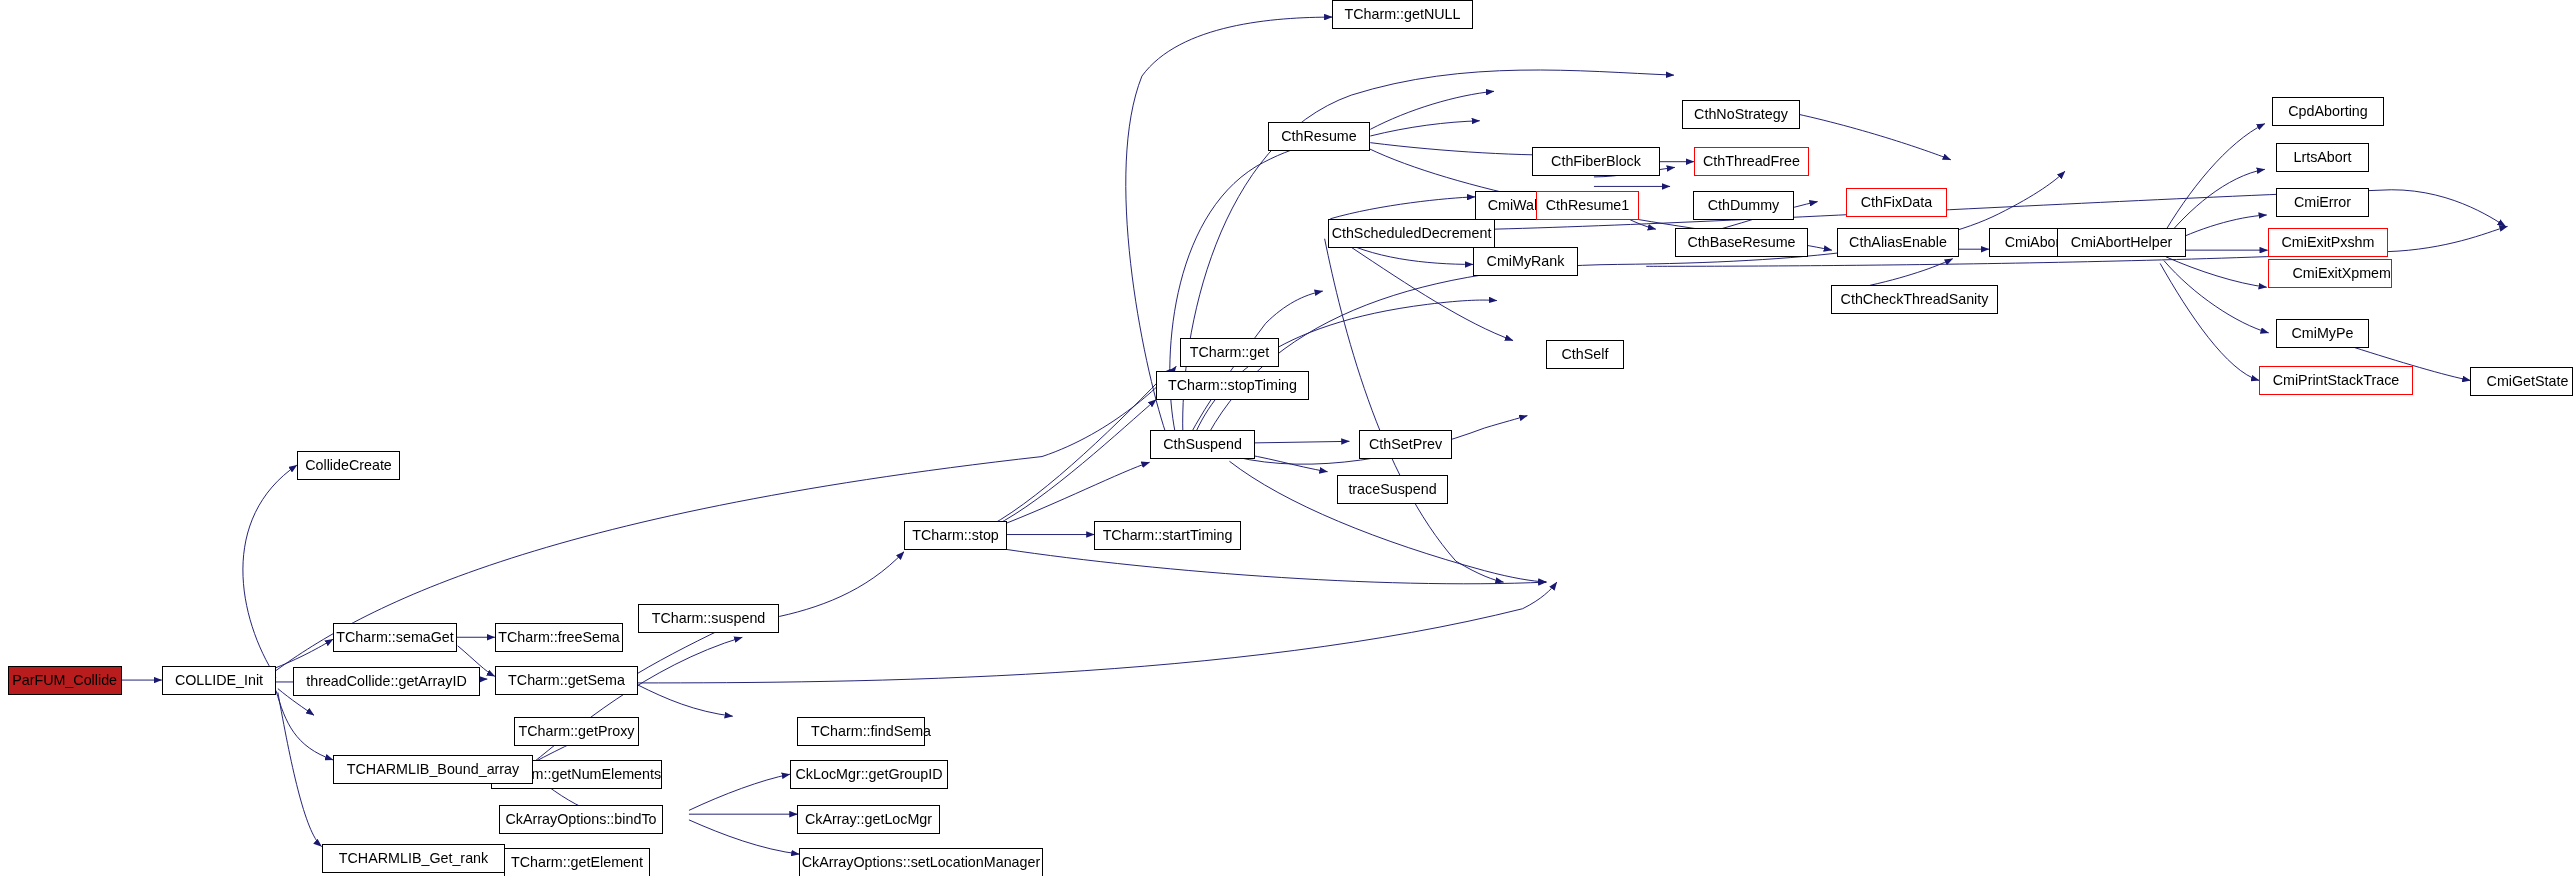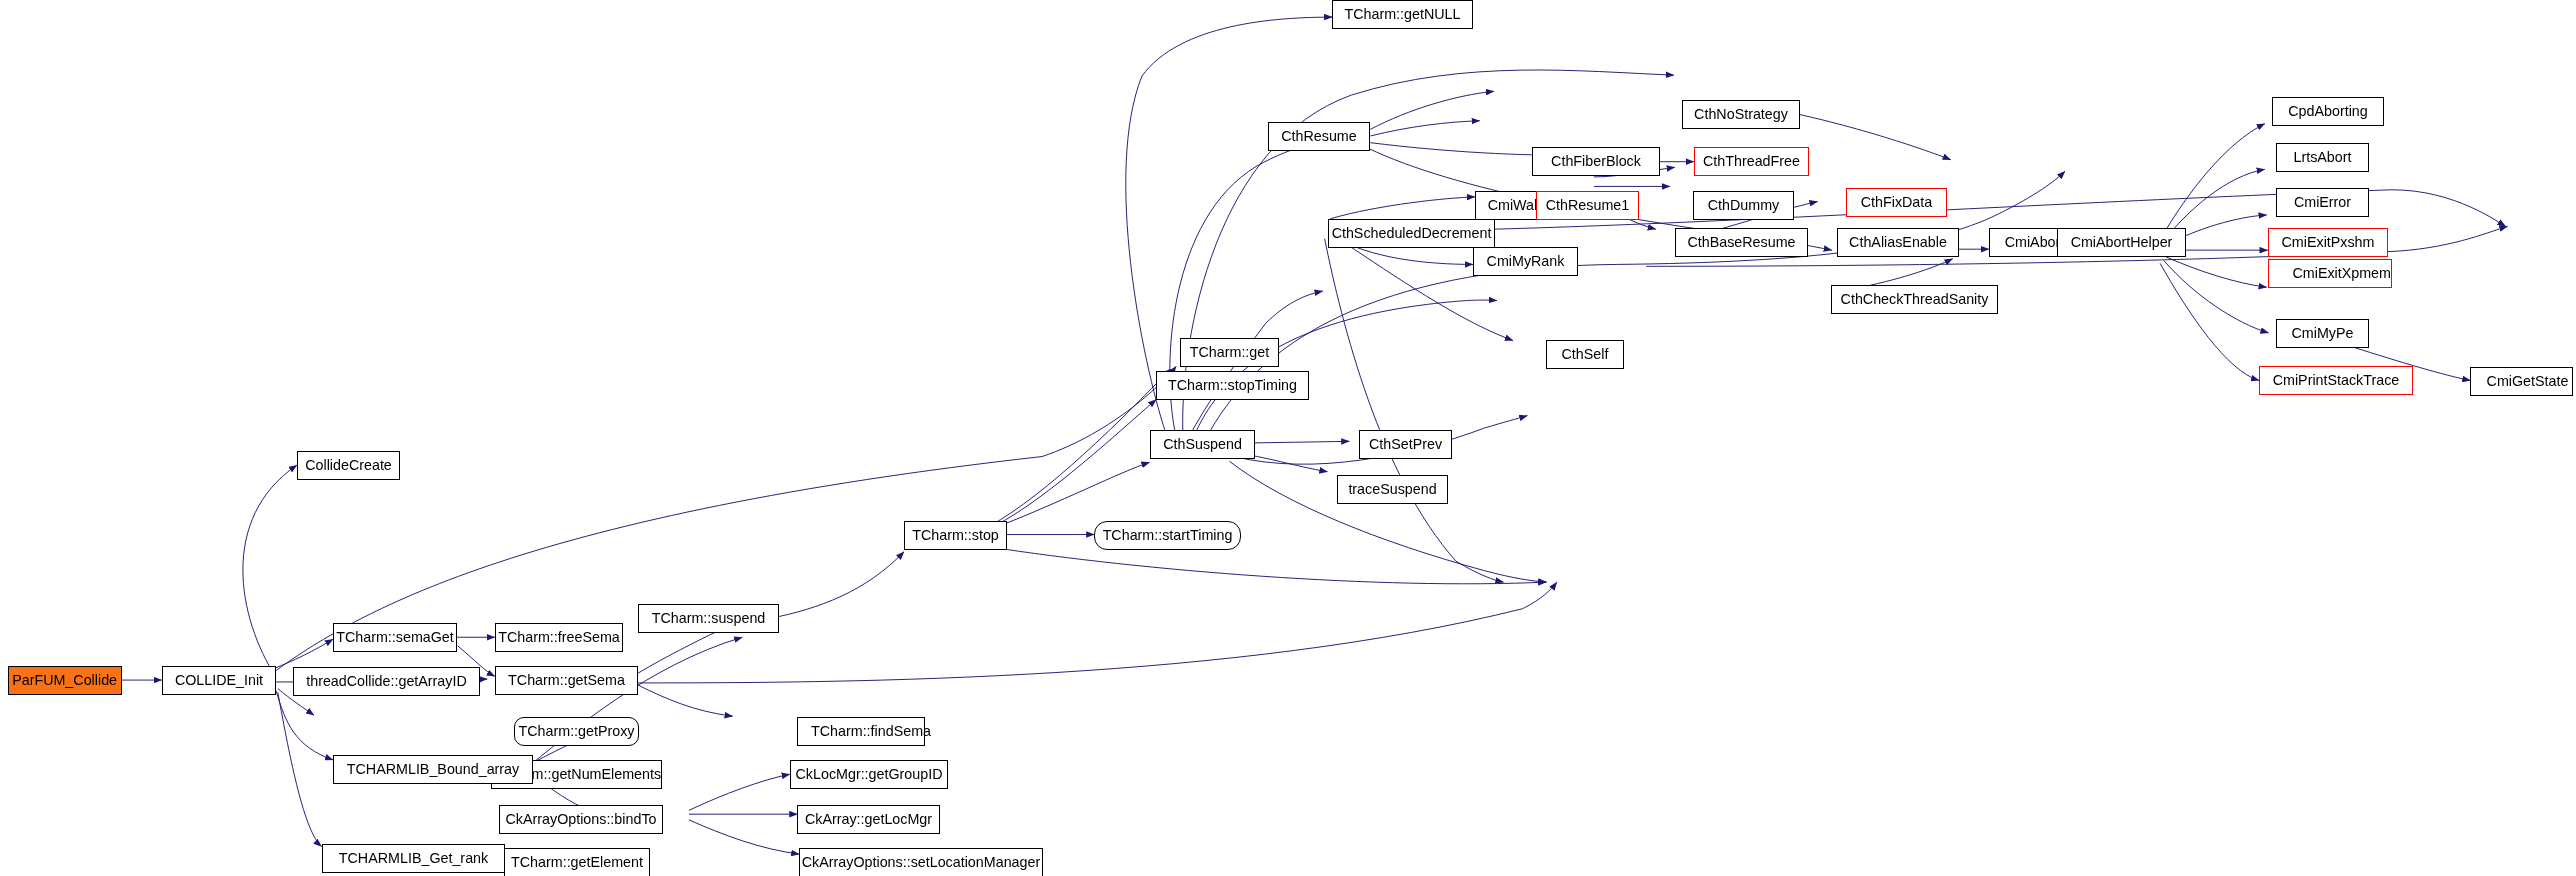--- a/index.html
+++ b/index.html
@@ -3,21 +3,21 @@
 <meta charset="utf-8">
 <style>
   html,body{margin:0;padding:0;background:#ffffff;}
   body{font-family:"Liberation Sans", sans-serif;}
   #canvas{position:relative;width:2576px;height:876px;background:#fff;overflow:hidden;}
   svg.edges{position:absolute;left:0;top:0;width:2576px;height:876px;pointer-events:none;}
   .node{position:absolute;box-sizing:border-box;border:1px solid #000;background:#ffffff;
         display:flex;align-items:center;justify-content:center;
         font-size:14.3px;color:#000;white-space:nowrap;line-height:1;}
   .node.red{border-color:#ff0000;}
-  .node.root{background:#f97316;border-color:#000;}
+  .node.root{background:#b91c1c;border-color:#000;}
   .node span{pointer-events:none;}
 </style>
 </head>
 <body>
 
 <div id="canvas">
 
   <svg class="edges" viewBox="0 0 2707 921" preserveAspectRatio="none">
     <defs>
       <marker id="ah" markerWidth="9" markerHeight="7" refX="8.6" refY="3.5" orient="auto" markerUnits="userSpaceOnUse">
@@ -129,21 +129,21 @@
   </div>
 
   <div class="node" style="left:495px;top:623px;width:128px;height:28.5px;">
     <span>TCharm::freeSema</span>
   </div>
 
   <div class="node" style="left:495px;top:666px;width:143px;height:28.5px;">
     <span>TCharm::getSema</span>
   </div>
 
-  <div class="node" style="left:514px;top:717px;width:125px;height:28.5px;border-radius:10px;">
+  <div class="node" style="left:514px;top:717px;width:125px;height:28.5px;">
     <span>TCharm::getProxy</span>
   </div>
 
   <div class="node" style="left:491px;top:760px;width:171px;height:28.5px;">
     <span>TCharm::getNumElements</span>
   </div>
 
   <div class="node" style="left:499px;top:805px;width:164px;height:28.5px;">
     <span>CkArrayOptions::bindTo</span>
   </div>
@@ -177,21 +177,21 @@
   </div>
 
   <div class="node" style="left:638px;top:604px;width:141px;height:28.5px;">
     <span>TCharm::suspend</span>
   </div>
 
   <div class="node" style="left:904px;top:521px;width:103px;height:28.5px;">
     <span>TCharm::stop</span>
   </div>
 
-  <div class="node" style="left:1094px;top:521px;width:147px;height:28.5px;border-radius:13px;">
+  <div class="node" style="left:1094px;top:521px;width:147px;height:28.5px;">
     <span>TCharm::startTiming</span>
   </div>
 
   <div class="node" style="left:1180px;top:338px;width:99px;height:28.5px;">
     <span>TCharm::get</span>
   </div>
 
   <div class="node" style="left:1156px;top:371px;width:153px;height:28.5px;">
     <span>TCharm::stopTiming</span>
   </div>

